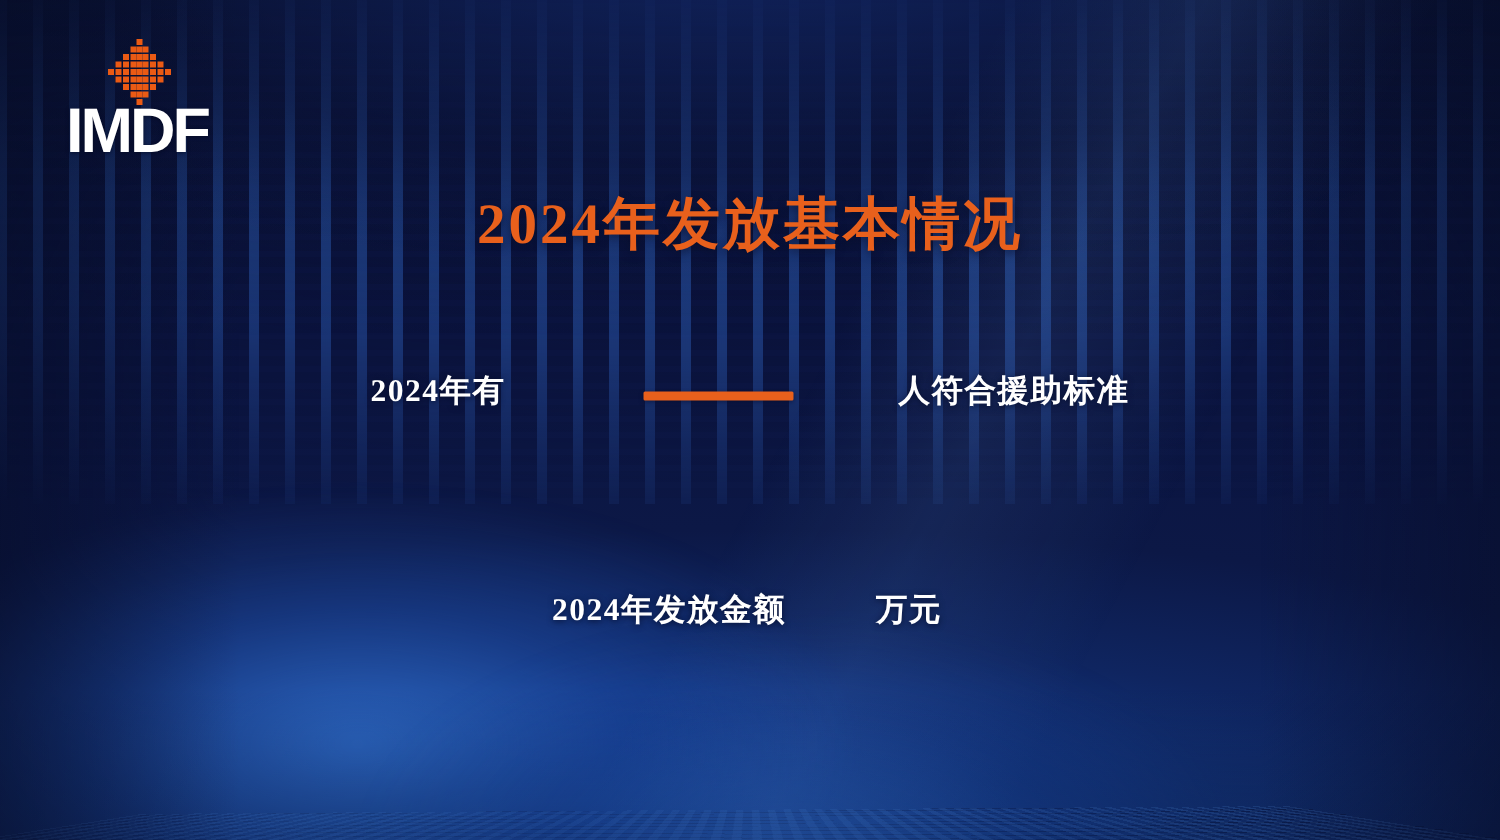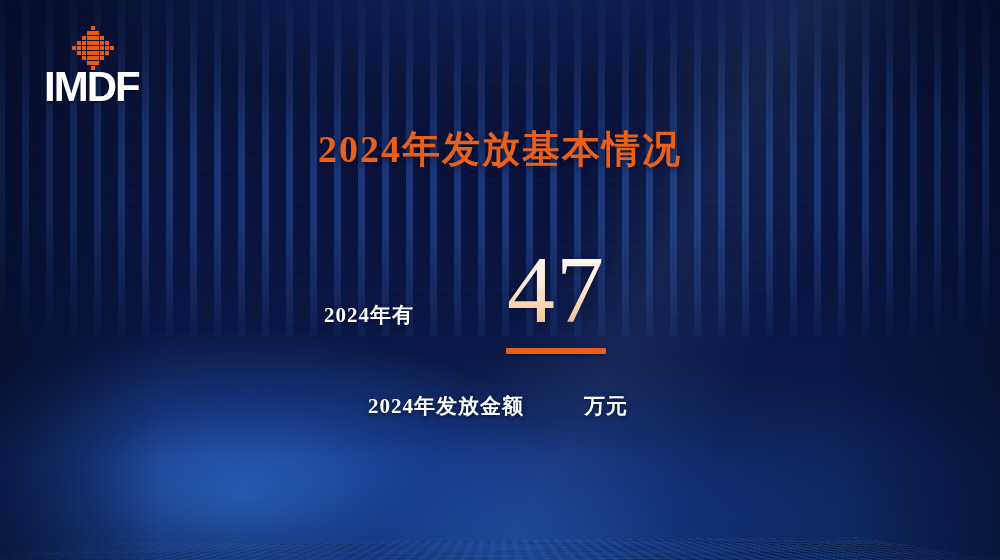--- a/index.html
+++ b/index.html
@@ -259,24 +259,24 @@
     </svg>
     <div class="logo-word">IMDF</div>
   </div>
 
   <div class="title">2024年发放基本情况</div>
 
   <div class="stat-row row-1">
     <span class="stat-label">2024年有</span>
     <span class="gap gap-left"></span>
     <span class="stat-value-wrap">
-      <span class="stat-value">47</span>
       <span class="stat-underline"></span>
     </span>
     <span class="gap gap-right"></span>
+    <span class="stat-label">人符合援助标准</span>
   </div>
 
   <div class="stat-row row-2">
     <span class="stat-label">2024年发放金额</span>
     <span class="gap gap-left"></span>
     <span class="gap gap-right"></span>
     <span class="stat-label">万元</span>
   </div>
 
 </div>

